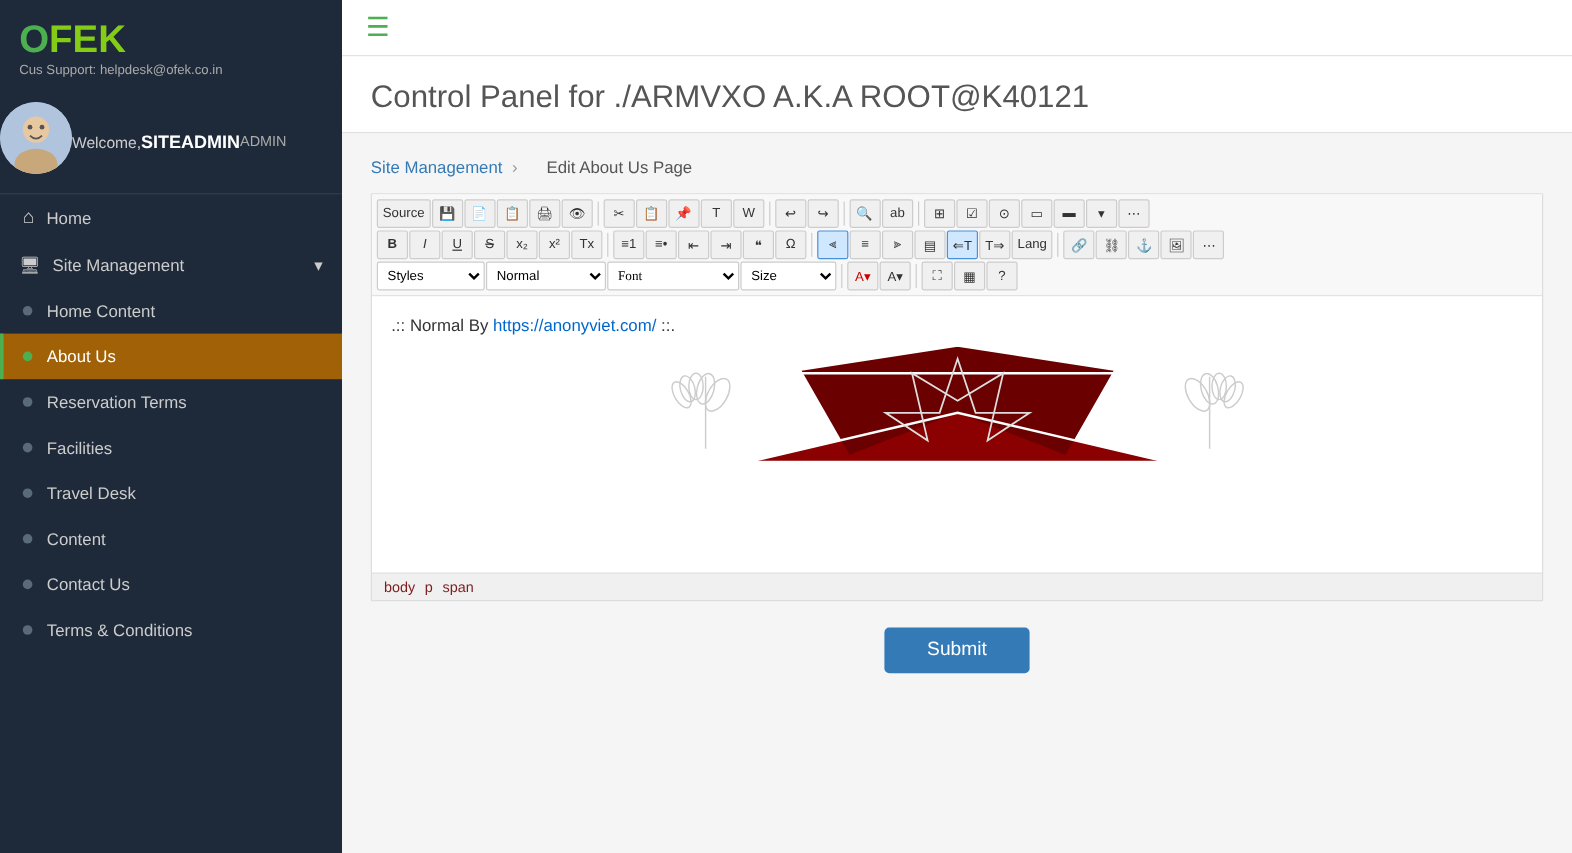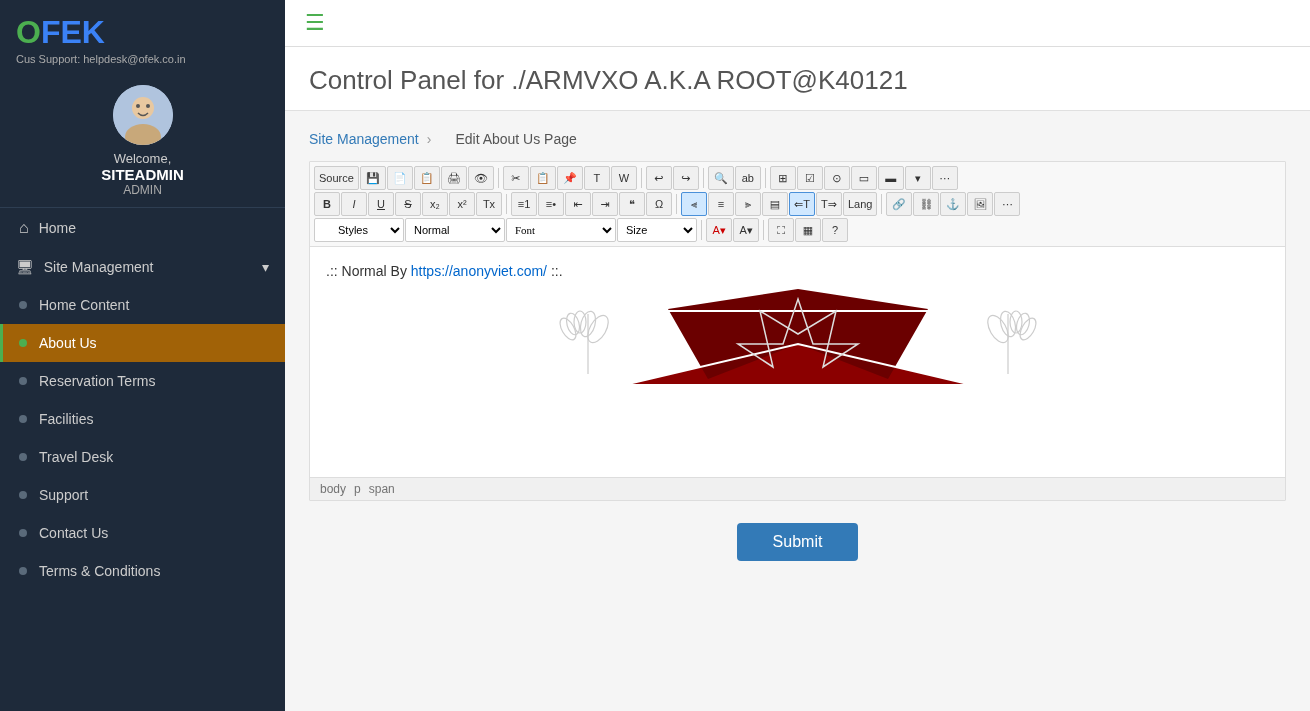--- a/index.html
+++ b/index.html
@@ -27,21 +27,21 @@
       font-weight: bold;
       color: white;
     }
     .logo-support {
       font-size: 11px;
       color: #aaa;
       margin-top: 2px;
     }
     #admin-section {
       display: flex;
-      flex-direction: column;
+      flex-direction: row;
       align-items: center;
       padding: 12px 0 10px 0;
       border-bottom: 1px solid #2e3e52;
     }
     .admin-avatar {
       width: 60px;
       height: 60px;
       border-radius: 50%;
       background: #b0c4de;
       overflow: hidden;
@@ -189,21 +189,21 @@
       background: #f0f0f0;
       border-top: 1px solid #ddd;
       padding: 4px 10px;
       font-size: 12px;
       color: #555;
       display: flex;
       gap: 8px;
     }
     .statusbar-tag {
       cursor: pointer;
-      color: #737373;
+      color: #7f1d1d;
     }
     .submit-area {
       text-align: center;
       margin-top: 22px;
     }
     .submit-btn {
       background: #337ab7;
       color: white;
       border: none;
       padding: 10px 36px;
@@ -212,21 +212,21 @@
       cursor: pointer;
     }
   </style>
 </head>
 <body>
 
 <div id="sidebar">
   <div id="sidebar-logo">
     <div>
       <div class="logo-text">
-        <span style="color:#4caf50;">O</span><span style="color:#3b82f6;">FEK</span>
+        <span style="color:#4caf50;">O</span><span style="color:#84cc16;">FEK</span>
       </div>
       <div class="logo-support">Cus Support: helpdesk@ofek.co.in</div>
     </div>
   </div>
 
   <div id="admin-section">
     <div class="admin-avatar">
 
       <svg viewBox="0 0 60 60" xmlns="http://www.w3.org/2000/svg">
         <circle cx="30" cy="30" r="30" fill="#b0c4de"></circle>
@@ -270,21 +270,21 @@
     <div class="nav-item">
       <span class="nav-dot"></span>
       <span>Facilities</span>
     </div>
     <div class="nav-item">
       <span class="nav-dot"></span>
       <span>Travel Desk</span>
     </div>
     <div class="nav-item">
       <span class="nav-dot"></span>
-      <span>Support</span>
+      <span>Content</span>
     </div>
     <div class="nav-item">
       <span class="nav-dot"></span>
       <span>Contact Us</span>
     </div>
     <div class="nav-item">
       <span class="nav-dot"></span>
       <span>Terms &amp; Conditions</span>
     </div>
   </div>
@@ -365,21 +365,21 @@
           <button class="tb-btn" title="Language">Lang</button>
           <div class="tb-sep"></div>
           <button class="tb-btn" title="Link">🔗</button>
           <button class="tb-btn" title="Unlink">⛓</button>
           <button class="tb-btn" title="Anchor">⚓</button>
           <button class="tb-btn" title="Image">🖼</button>
           <button class="tb-btn" title="More">⋯</button>
         </div>
 
         <div class="toolbar-row" style="margin-top:2px;">
-          <select class="tb-select" style="width:90px;text-align:center;">
+          <select class="tb-select" style="width:90px;">
             <option>Styles</option>
           </select>
           <select class="tb-select" style="width:100px;">
             <option>Normal</option>
           </select>
           <select class="tb-select" style="width:110px;font-family:Liberation Serif, serif;">
             <option>Font</option>
           </select>
           <select class="tb-select" style="width:80px;">
             <option>Size</option>

